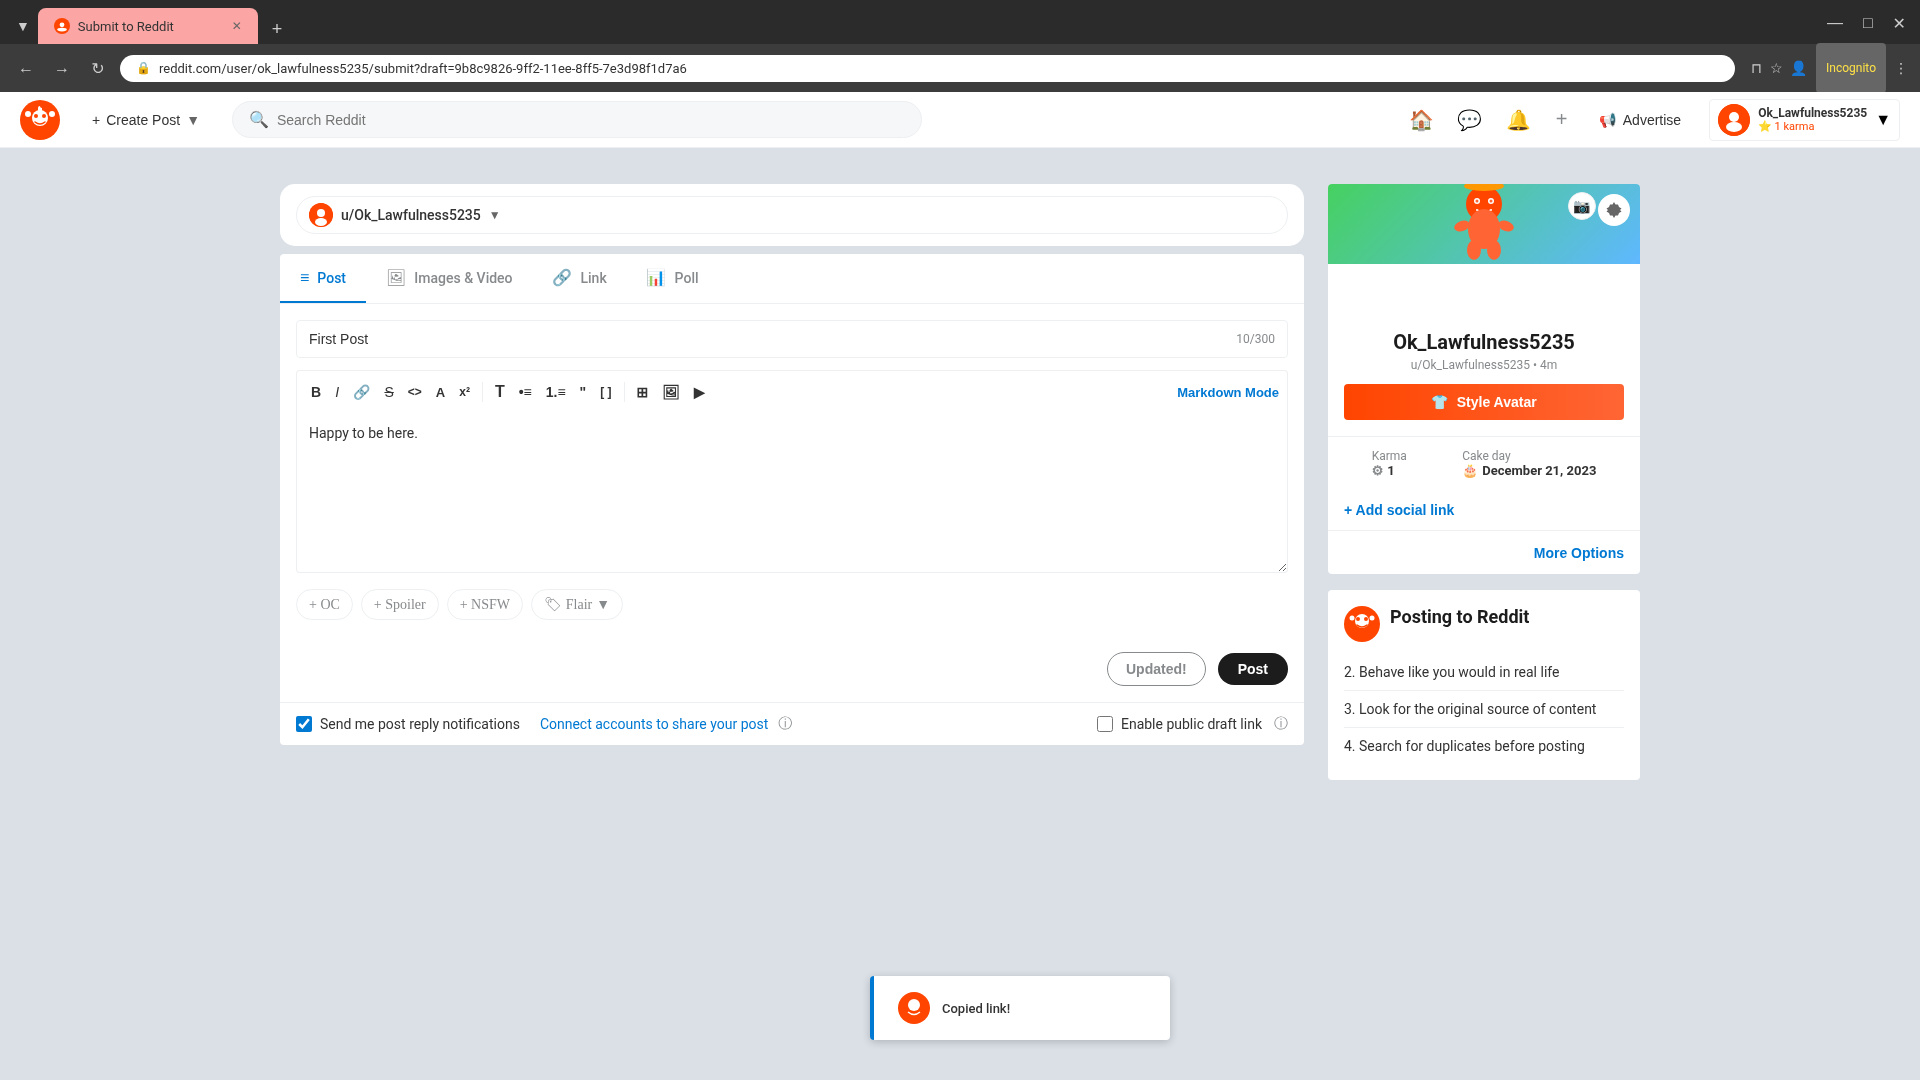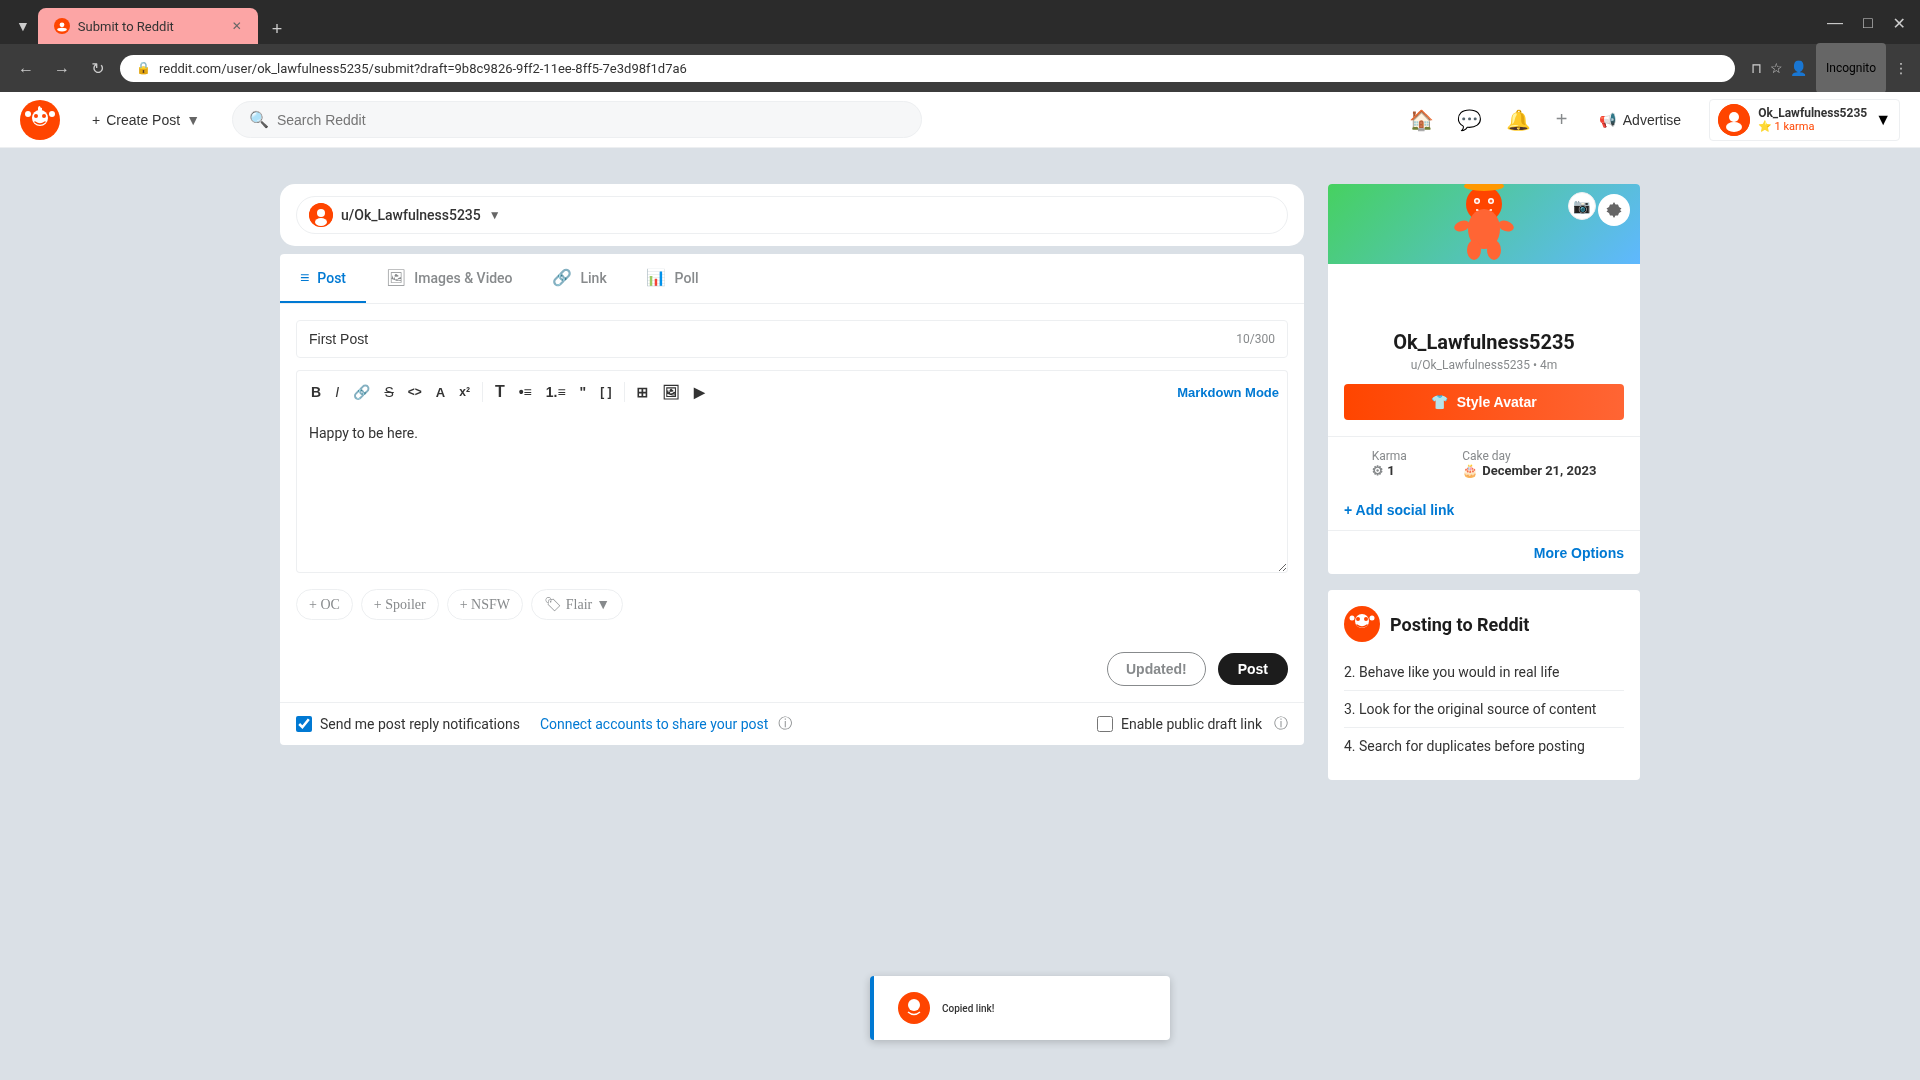--- a/index.html
+++ b/index.html
@@ -14,21 +14,21 @@
     .browser-tab-close { font-size: 12px; color: #666; cursor: pointer; }
     .browser-tab-new { background: none; border: none; color: #ccc; font-size: 18px; padding: 4px 8px; cursor: pointer; margin-left: 4px; }
     
     .browser-nav-bar { background: #3c3c3c; display: flex; align-items: center; padding: 6px 12px; gap: 8px; height: 48px; }
     .nav-btn { background: none; border: none; color: #ccc; font-size: 16px; cursor: pointer; width: 28px; height: 28px; display: flex; align-items: center; justify-content: center; border-radius: 4px; }
     .address-bar { flex: 1; background: #fff; border-radius: 20px; padding: 6px 16px; font-size: 13px; color: #333; display: flex; align-items: center; }
     .address-bar-icon { margin-right: 8px; color: #666; font-size: 12px; }
     .address-bar-url { color: #333; font-size: 13px; }
     .nav-extras { display: flex; gap: 8px; align-items: center; margin-left: 8px; }
     .nav-extra-btn { background: none; border: none; color: #ccc; font-size: 14px; cursor: pointer; }
-    .incognito-badge { background: #666; color: #000000; padding: 18px 10px; border-radius: 4px; font-size: 12px; }
+    .incognito-badge { background: #666; color: #fde047; padding: 18px 10px; border-radius: 4px; font-size: 12px; }
 
     
     .page-wrapper { width: 1920px; background: #dae0e6; padding: 16px 0; }
 
     
     .reddit-header { background: #fff; display: flex; align-items: center; padding: 0 20px; height: 56px; border-bottom: 1px solid #edeff1; position: sticky; top: 0; z-index: 100; width: 100%; }
     .reddit-logo { display: flex; align-items: center; gap: 8px; margin-right: 20px; }
     .create-post-btn { display: flex; align-items: center; gap: 6px; padding: 6px 12px; border: none; background: none; cursor: pointer; font-size: 14px; color: #333; font-weight: 500; }
     .create-post-arrow { color: #666; }
     .search-bar { flex: 1; max-width: 690px; margin: 0 20px; }
@@ -106,29 +106,29 @@
     .add-link { padding: 12px 16px; }
     .add-social-btn { display: flex; align-items: center; gap: 8px; color: #0079d3; font-size: 14px; font-weight: 700; background: none; border: none; cursor: pointer; }
     .more-options-row { padding: 12px 16px; text-align: right; border-top: 1px solid #edeff1; }
     .more-options-btn { color: #0079d3; font-size: 14px; font-weight: 700; background: none; border: none; cursor: pointer; }
 
     
     .gear-btn { position: absolute; top: 10px; right: 10px; background: #fff; border: none; border-radius: 50%; width: 32px; height: 32px; display: flex; align-items: center; justify-content: center; cursor: pointer; }
 
     
     .posting-card { background: #fff; border-radius: 4px; padding: 16px; }
-    .posting-header { display: flex; align-items: center; gap: 10px; margin-bottom: 12px; }
+    .posting-header { display: flex; align-items: flex-start; gap: 10px; margin-bottom: 12px; }
     .posting-icon { width: 36px; height: 36px; }
     .posting-title { font-size: 18px; font-weight: 700; color: #1c1c1c; }
     .posting-rules { list-style: none; }
     .posting-rule { padding: 10px 0; border-bottom: 1px solid #edeff1; font-size: 14px; color: #333; }
     .posting-rule:last-child { border-bottom: none; }
 
     
-    .toast { position: fixed; bottom: 40px; left: 50%; transform: translateX(-30%); background: #fff; border-radius: 4px; padding: 16px 24px; display: flex; align-items: center; gap: 12px; box-shadow: 0 2px 8px rgba(0,0,0,0.2); font-size: 10px; font-weight: 500; color: #333; min-width: 300px; border-left: 4px solid #0079d3; }
+    .toast { position: fixed; bottom: 40px; left: 50%; transform: translateX(-30%); background: #fff; border-radius: 4px; padding: 16px 24px; display: flex; align-items: center; gap: 12px; box-shadow: 0 2px 8px rgba(0,0,0,0.2); font-size: 13px; font-weight: 500; color: #333; min-width: 300px; border-left: 4px solid #0079d3; }
     .toast-icon { width: 32px; height: 32px; }
 
     
     .rte-sep { width: 1px; height: 20px; background: #edeff1; margin: 0 4px; }
 
     .browser-tab-bar-left { display: flex; align-items: flex-end; gap: 2px; flex: 1; }
     .browser-tab-bar-right { display: flex; align-items: center; gap: 12px; padding-bottom: 6px; }
     .win-btn { background: none; border: none; color: #ccc; font-size: 16px; cursor: pointer; padding: 4px; }
 
     .profile-card-inner { position: relative; }

